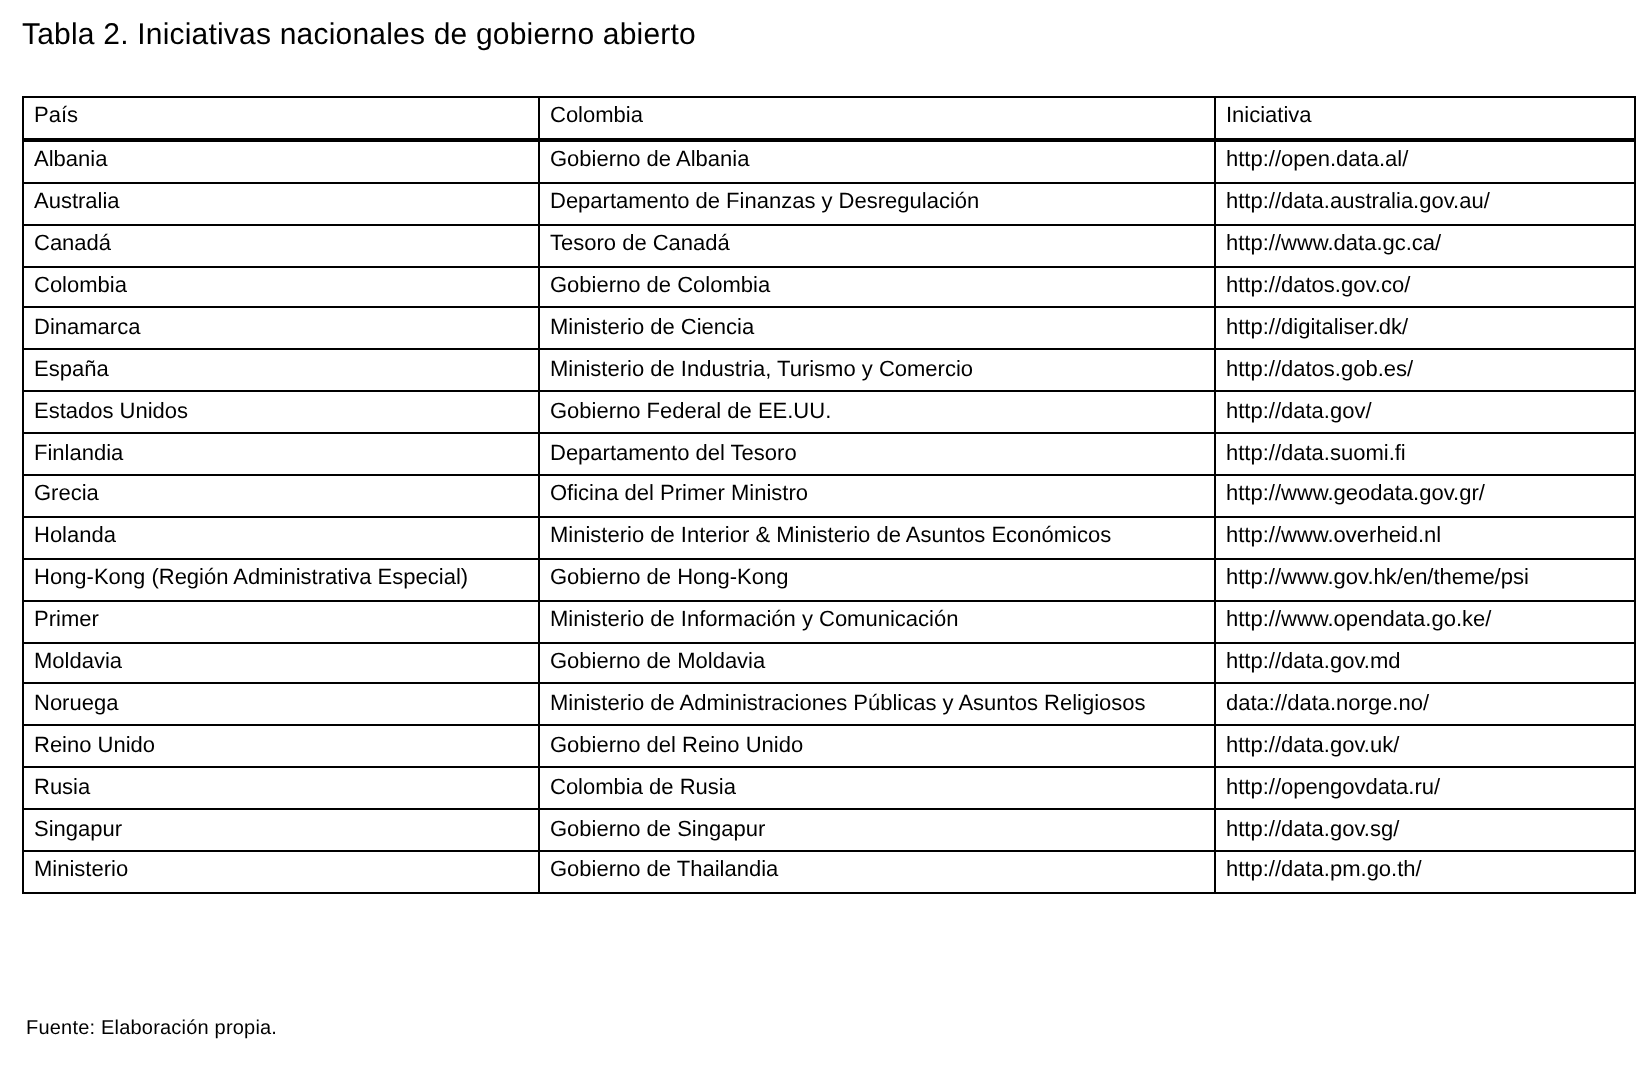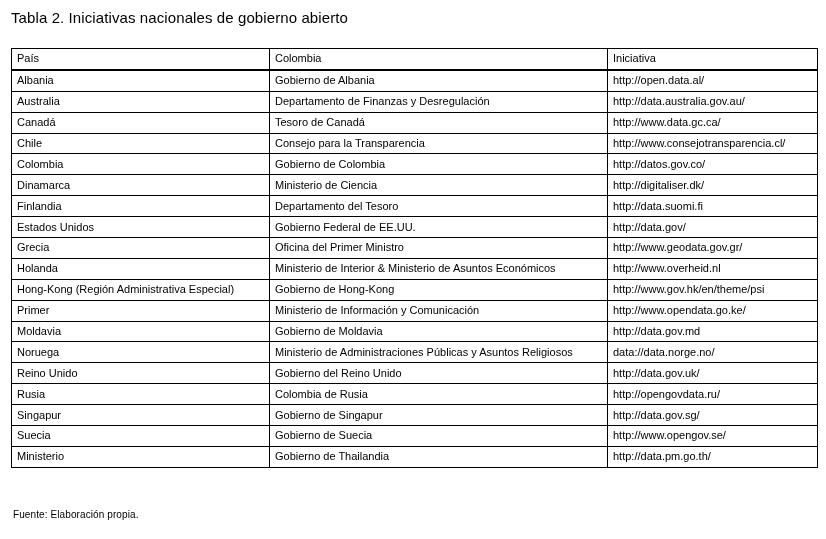--- a/index.html
+++ b/index.html
@@ -100,52 +100,52 @@
     <td>Departamento de Finanzas y Desregulación</td>
     <td>http://data.australia.gov.au/</td>
   </tr>
 
   <tr>
     <td>Canadá</td>
     <td>Tesoro de Canadá</td>
     <td>http://www.data.gc.ca/</td>
   </tr>
 
-  <tr>
-    <td>Chile</td>
-    <td>Consejo para la Transparencia</td>
-    <td>http://www.consejotransparencia.cl/</td>
-  </tr>
 
   <tr>
     <td>Colombia</td>
     <td>Gobierno de Colombia</td>
     <td>http://datos.gov.co/</td>
   </tr>
 
   <tr>
     <td>Dinamarca</td>
     <td>Ministerio de Ciencia</td>
     <td>http://digitaliser.dk/</td>
   </tr>
 
+  <tr>
+    <td>España</td>
+    <td>Ministerio de Industria, Turismo y Comercio</td>
+    <td>http://datos.gob.es/</td>
+  </tr>
+
+  <tr>
+    <td>Estados Unidos</td>
+    <td>Gobierno Federal de EE.UU.</td>
+    <td>http://data.gov/</td>
+  </tr>
 
   <tr>
     <td>Finlandia</td>
     <td>Departamento del Tesoro</td>
     <td>http://data.suomi.fi</td>
   </tr>
 
   <tr>
-    <td>Estados Unidos</td>
-    <td>Gobierno Federal de EE.UU.</td>
-    <td>http://data.gov/</td>
-  </tr>
-
-  <tr>
     <td>Grecia</td>
     <td>Oficina del Primer Ministro</td>
     <td>http://www.geodata.gov.gr/</td>
   </tr>
 
   <tr>
     <td>Holanda</td>
     <td>Ministerio de Interior &amp; Ministerio de Asuntos Económicos</td>
     <td>http://www.overheid.nl</td>
   </tr>
@@ -186,25 +186,20 @@
     <td>Colombia de Rusia</td>
     <td>http://opengovdata.ru/</td>
   </tr>
 
   <tr>
     <td>Singapur</td>
     <td>Gobierno de Singapur</td>
     <td>http://data.gov.sg/</td>
   </tr>
 
-  <tr>
-    <td>Suecia</td>
-    <td>Gobierno de Suecia</td>
-    <td>http://www.opengov.se/</td>
-  </tr>
 
   <tr>
     <td>Ministerio</td>
     <td>Gobierno de Thailandia</td>
     <td>http://data.pm.go.th/</td>
   </tr>
 </tbody>
   </table>
 
   <div class="source">Fuente: Elaboración propia.</div>

